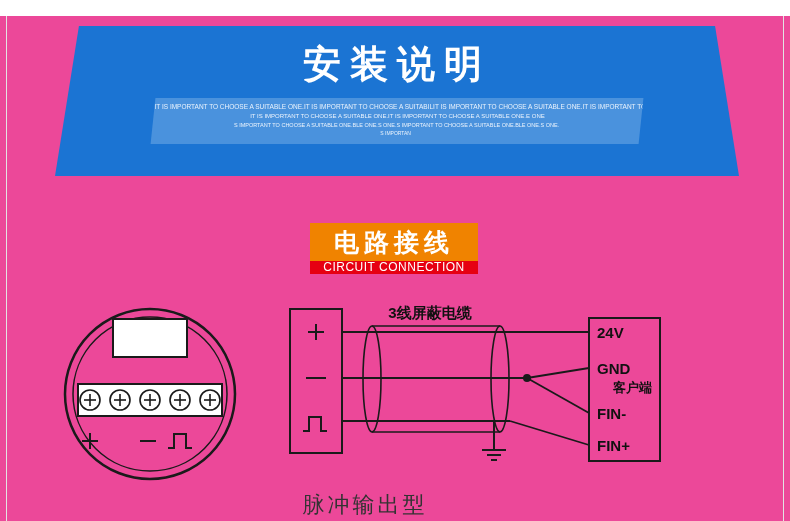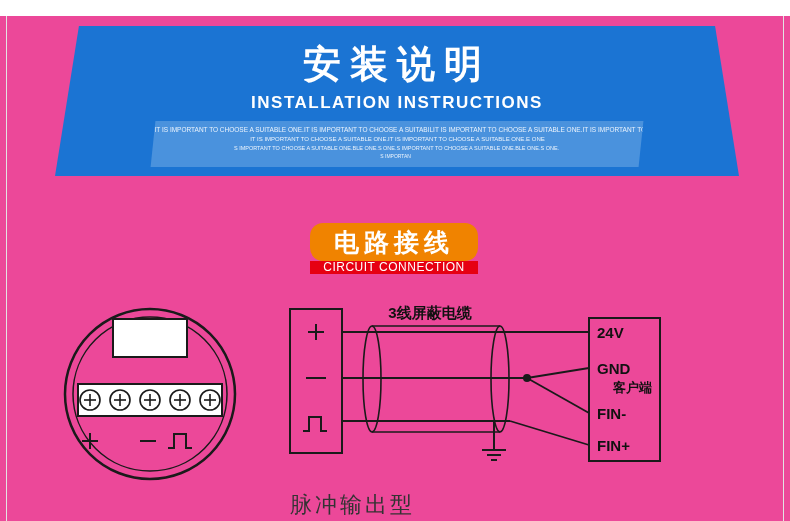--- a/index.html
+++ b/index.html
@@ -45,50 +45,49 @@
   .fp1 { font-size:6.5px; }
   .fp2 { font-size:6px; }
   .fp3 { font-size:5.5px; }
   .fp4 { font-size:5px; }
 
   
   .badge { position:absolute; left:310px; top:207px; width:168px; text-align:center; }
   .badge-cn {
     background:#f08300; color:#ffffff;
     font-size:25px; font-weight:bold; letter-spacing:5px;
-    height:38px; line-height:38px;border-radius:13px;
+    height:38px; line-height:38px;
   }
   .badge-en {
     background:#e60012; color:#ffffff;
     font-size:12px; letter-spacing:0.5px;
     height:13px; line-height:13px;
   }
 
   
   .diagram { position:absolute; left:0; top:270px; }
   svg text {
     font-family:"Liberation Sans", "DejaVu Sans", sans-serif;
     font-weight:bold; fill:#111111;
   }
   .caption {
     position:absolute; left:290px; top:474px; width:150px;
-    font-size:22px; letter-spacing:3px;
+    text-align:center; font-size:22px; letter-spacing:3px;
     color:#333333; font-weight:500;
   }
 </style>
 </head>
 <body>
 
 <div class="page">
   <div class="edge-line edge-left"></div>
   <div class="edge-line edge-right"></div>
 
   <div class="banner">
     <div class="banner-title">安装说明</div>
-    <div class="banner-subtitle">INSTALLATION INSTRUCTIONS</div>
     <div class="fine-print">
       <div class="fp1">IT IS IMPORTANT TO CHOOSE A SUITABLE ONE.IT IS IMPORTANT TO CHOOSE A SUITABILIT IS IMPORTANT TO CHOOSE A SUITABLE ONE.IT IS IMPORTANT TO CHOOSE A SUITA</div>
       <div class="fp2">IT IS IMPORTANT TO CHOOSE A SUITABLE ONE.IT IS IMPORTANT TO CHOOSE A SUITABLE ONE.E ONE</div>
       <div class="fp3">S IMPORTANT TO CHOOSE A SUITABLE ONE.BLE ONE.S ONE.S IMPORTANT TO CHOOSE A SUITABLE ONE.BLE ONE.S ONE.</div>
       <div class="fp4">S IMPORTAN</div>
     </div>
   </div>
 
   <div class="badge">
     <div class="badge-cn">电路接线</div>

